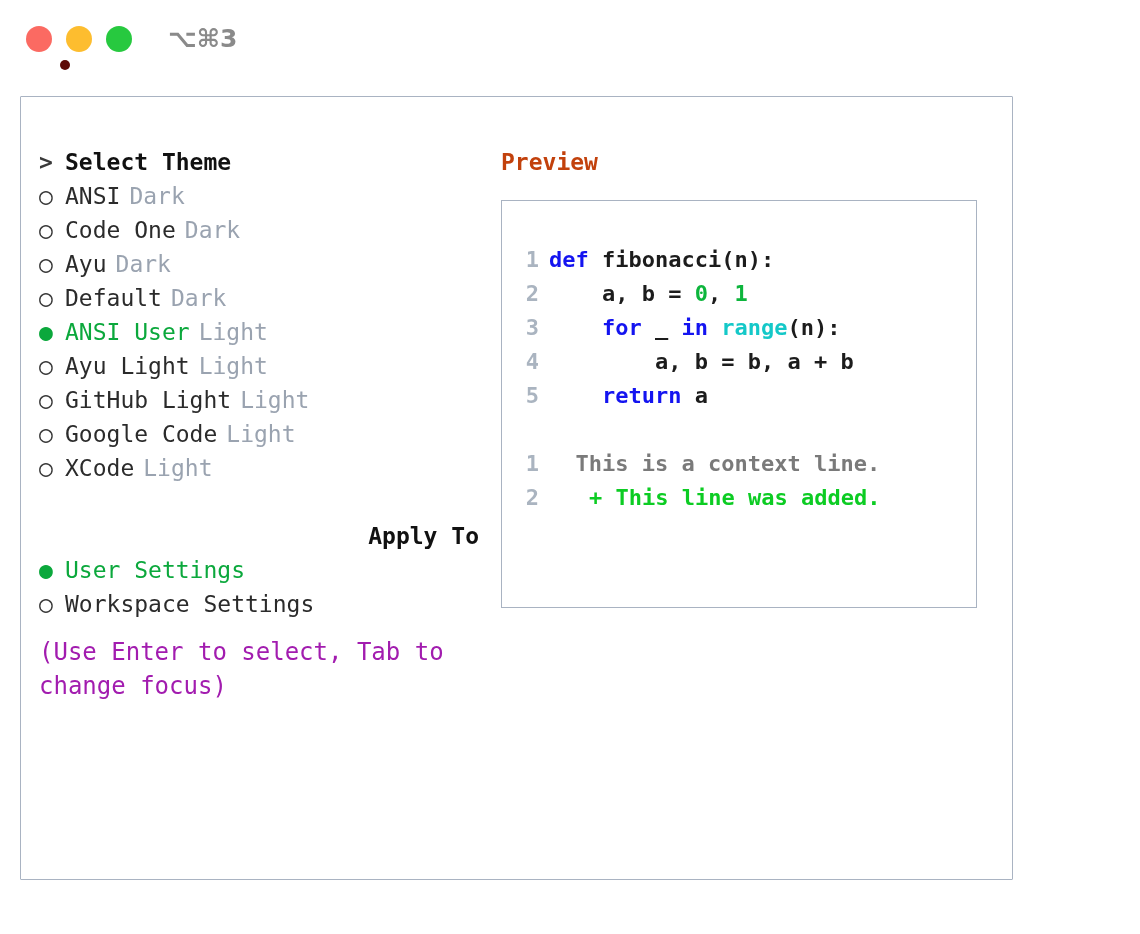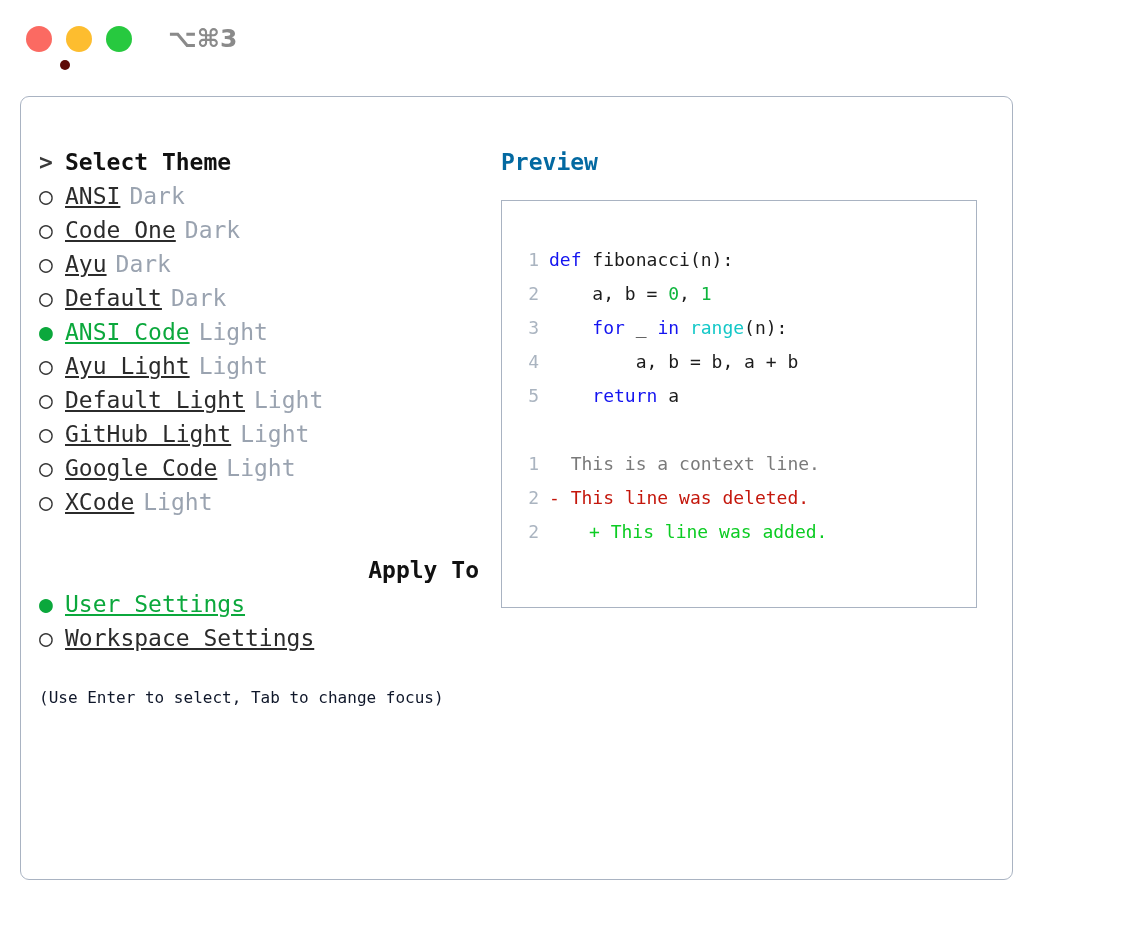--- a/index.html
+++ b/index.html
@@ -63,21 +63,21 @@
   }
 
   
   #panel {
     position: absolute;
     left: 20px;
     top: 96px;
     width: 993px;
     height: 784px;
     border: 1.6px solid #a9b3c2;
-    border-radius: 9px;
+    border-radius: 1px;
     background: #ffffff;
     box-sizing: border-box;
   }
 
   
   #left-col {
     position: absolute;
     left: 18px;
     top: 48px;
     width: 440px;
@@ -92,75 +92,76 @@
   .header-row {
     font-weight: bold;
     color: #111111;
   }
   .marker {
     display: inline-block;
     width: 26px;
   }
   .marker.sel { color: #0ba83c; }
   .marker.unsel { color: #3a3a3a; }
-  .item-name { color: #2b2b2b; text-decoration: underline; }
+  .item-name { color: #2b2b2b; }
   .item-name.sel { color: #0ba83c; }
   .item-tag {
     color: #9aa3b0;
     margin-left: 9px;
   }
   .spacer-md { height: 34px; }
 
   #apply-label {
     padding-left: 26px;
     font-weight: bold;
     color: #111111;
     text-align: right;
   }
 
   #hint {
-    margin-top: 26px;
-    font-size: 16px;
-    line-height: 34px;
-    color: #0f172a;
+    margin-top: 14px;
+    font-size: 24px;
+    line-height: 34px;
+    color: #a21caf;
     width: 410px;
   }
 
   
   #right-col {
     position: absolute;
     left: 480px;
     top: 48px;
     width: 490px;
   }
   #preview-title {
     font-size: 23px;
     font-weight: bold;
-    color: #0369a1;
+    color: #c2410c;
     line-height: 34px;
   }
   #preview-box {
     margin-top: 21px;
     width: 476px;
     height: 408px;
     border: 1.6px solid #a9b3c2;
     box-sizing: border-box;
     background: #ffffff;
     position: relative;
   }
   #code-area {
     position: absolute;
     left: 15px;
     top: 42px;
     right: 6px;
   }
   .code-line {
-    font-size: 18px;
+    font-size: 22px;
     line-height: 34px;
     white-space: pre;
+    font-weight: bold;
   }
   .lnum {
     display: inline-block;
     width: 22px;
     text-align: right;
     color: #aab4c0;
     margin-right: 10px;
   }
   .kw   { color: #1414f0; }
   .fn   { color: #14c8c8; margin-top: 48px; }
@@ -191,23 +192,22 @@
 
       <div class="row header-row">
         <span class="marker unsel">&gt;</span><span>Select Theme</span>
       </div>
 
       <div id="theme-list">
           <div class="row"><span class="marker unsel">○</span><span class="item-name">ANSI</span><span class="item-tag">Dark</span></div>
           <div class="row"><span class="marker unsel">○</span><span class="item-name">Code One</span><span class="item-tag">Dark</span></div>
           <div class="row"><span class="marker unsel">○</span><span class="item-name">Ayu</span><span class="item-tag">Dark</span></div>
           <div class="row"><span class="marker unsel">○</span><span class="item-name">Default</span><span class="item-tag">Dark</span></div>
-          <div class="row"><span class="marker sel">●</span><span class="item-name sel">ANSI Code</span><span class="item-tag">Light</span></div>
+          <div class="row"><span class="marker sel">●</span><span class="item-name sel">ANSI User</span><span class="item-tag">Light</span></div>
           <div class="row"><span class="marker unsel">○</span><span class="item-name">Ayu Light</span><span class="item-tag">Light</span></div>
-          <div class="row"><span class="marker unsel">○</span><span class="item-name">Default Light</span><span class="item-tag">Light</span></div>
           <div class="row"><span class="marker unsel">○</span><span class="item-name">GitHub Light</span><span class="item-tag">Light</span></div>
           <div class="row"><span class="marker unsel">○</span><span class="item-name">Google Code</span><span class="item-tag">Light</span></div>
           <div class="row"><span class="marker unsel">○</span><span class="item-name">XCode</span><span class="item-tag">Light</span></div>
         </div>
 
       <div class="spacer-md"></div>
 
       <div class="row" id="apply-label">Apply To</div>
 
       <div id="apply-list">
@@ -222,20 +222,19 @@
       <div id="preview-title">Preview</div>
       <div id="preview-box">
         <div id="code-area">
             <div class="code-line"><span class="lnum">1</span><span class="kw">def </span><span class="plain">fibonacci(n):</span></div>
             <div class="code-line"><span class="lnum">2</span><span class="plain">    a, b = </span><span class="num">0</span><span class="plain">, </span><span class="num">1</span></div>
             <div class="code-line"><span class="lnum">3</span><span class="plain">    </span><span class="kw">for</span><span class="plain"> _ </span><span class="kw">in</span><span class="plain"> </span><span class="fn">range</span><span class="plain">(n):</span></div>
             <div class="code-line"><span class="lnum">4</span><span class="plain">        a, b = b, a + b</span></div>
             <div class="code-line"><span class="lnum">5</span><span class="plain">    </span><span class="kw">return</span><span class="plain"> a</span></div>
             <div class="gap-line"></div>
             <div class="code-line"><span class="lnum">1</span><span class="ctx">  This is a context line.</span></div>
-            <div class="code-line"><span class="lnum">2</span><span class="del">- This line was deleted.</span></div>
             <div class="code-line"><span class="lnum">2</span><span class="add">+ This line was added.</span></div>
           </div>
       </div>
     </div>
 
   </div>
 </div>
 
 </body></html>

